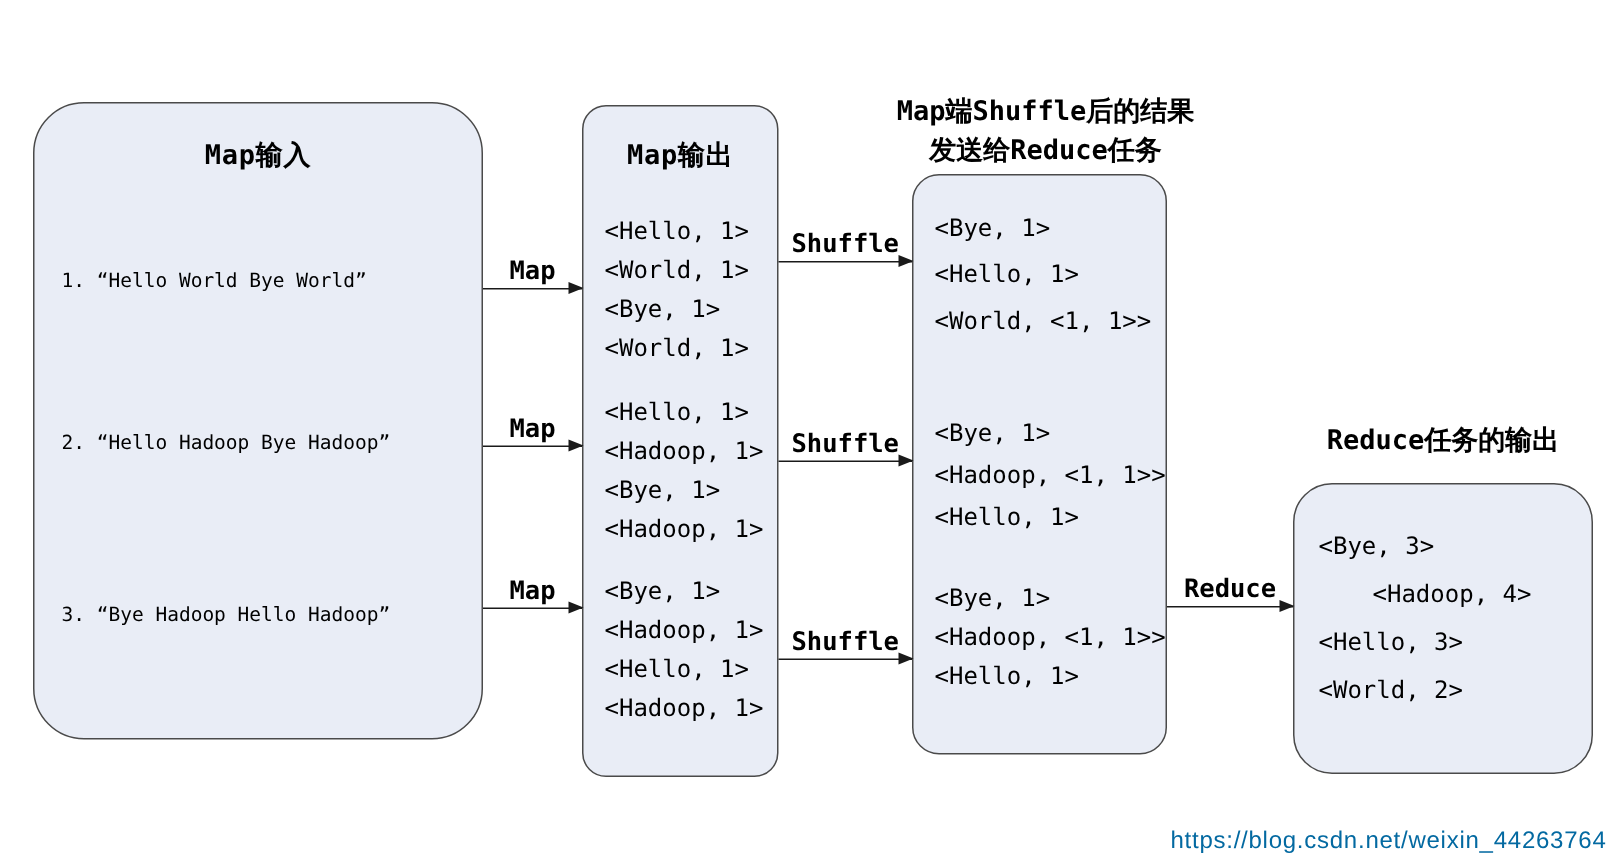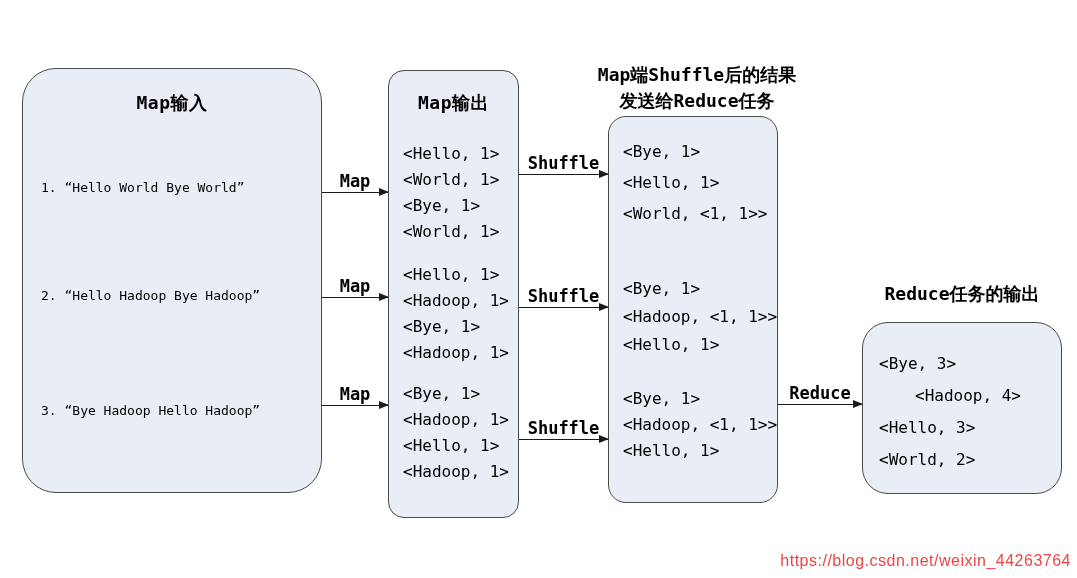--- a/index.html
+++ b/index.html
@@ -32,28 +32,28 @@
   .arrow .shaft::after {
     content:""; position:absolute; right:-1px; top:-5px;
     width:0; height:0;
     border-left:10px solid #1a1a1a;
     border-top:4.5px solid transparent;
     border-bottom:4.5px solid transparent;
   }
   .watermark {
     position:absolute; right:6px; bottom:8px; font-size:16px;
     font-family:"Liberation Sans","DejaVu Sans",sans-serif;
-    color:#ef4444; letter-spacing:0.5px;
+    color:#0369a1; letter-spacing:0.5px;
   }
 
   
   #map-input-box   { left:22px;  top:68px;  width:300px; height:425px; border-radius:34px; }
   #map-output-box  { left:388px; top:70px;  width:131px; height:448px; border-radius:16px; }
   #shuffle-box     { left:608px; top:116px; width:170px; height:387px; border-radius:18px; }
-  #reduce-box      { left:862px; top:322px; width:200px; height:172px; border-radius:26px; }
+  #reduce-box      { left:862px; top:322px; width:200px; height:194px; border-radius:26px; }
 </style>
 </head>
 <body>
 
 <div class="stage">
 
   <div class="box" id="map-input-box">
     <div class="box-title" style="top:22px;">Map输入</div>
     <div class="input-item" style="top:111px;">1. “Hello World Bye World”</div>
     <div class="input-item" style="top:219px;text-align:center;">2. “Hello Hadoop Bye Hadoop”</div>

